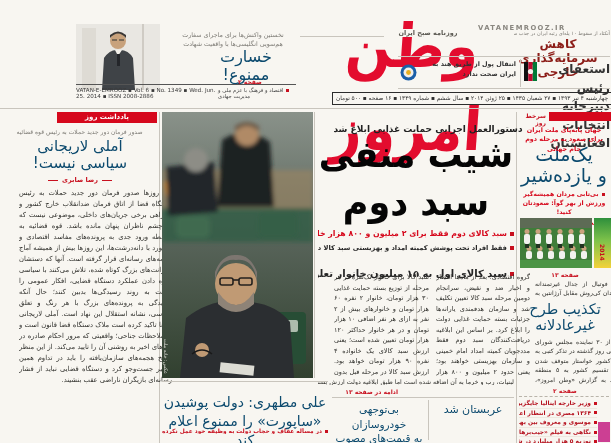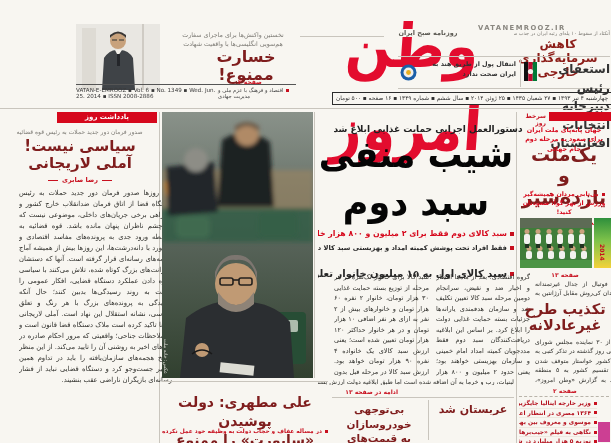--- a/index.html
+++ b/index.html
@@ -8,21 +8,21 @@
     background:#f8f6f1;overflow:hidden;direction:rtl;
     font-family:"DejaVu Sans",sans-serif;color:#222;
   }
   .abs{position:absolute;}
   .ctr{text-align:center;}
   .jst{text-align:justify;margin-left:16px;}
   .ltr{direction:ltr;}
   .hairline{background:#c9c5bd;}
   .pgref{color:#c8101f;font-size:6px;font-weight:bold;}
   .kick{color:#7c7a74;}
-  .headline{color:#7f1d1d;font-weight:bold;line-height:1.12;}
+  .headline{color:#0c4a6e;font-weight:normal;line-height:1.12;}
   .sqm{display:inline-block;width:4px;height:4px;background:#c8101f;vertical-align:middle;margin-left:3px;}
   .bodytxt{line-height:1.62;color:#30302c;overflow:hidden;}
   .nowrap{white-space:nowrap;overflow:hidden;}
   .brief-item{font-size:5.9px;font-weight:bold;color:#b5111e;line-height:8.6px;white-space:nowrap;overflow:hidden;border-bottom:1px solid #eee8df;}
   .vbar{width:1px;}
 </style>
 </head>
 <body>
 
 <div id="page">
@@ -95,22 +95,22 @@
 
   <div class="abs hairline" style="left:0;top:108px;width:611px;height:1px;"></div>
 
   <div class="abs hairline vbar" style="left:159px;top:112px;height:331px;"></div>
   <div class="abs hairline vbar" style="left:314px;top:112px;height:266px;"></div>
   <div class="abs hairline vbar" style="left:516px;top:112px;height:331px;"></div>
 
   <div class="abs ctr" style="left:57px;top:112px;width:100px;height:11px;background:#d6081c;color:#fff;font-size:7px;font-weight:bold;line-height:11px;">یادداشت روز</div>
   <div class="abs ctr kick" style="left:2px;top:128px;width:155px;font-size:6px;">صدور فرمان دور جدید حملات به رئیس قوه قضائیه</div>
   <div class="abs ctr headline" style="left:10px;top:138px;width:140px;font-size:15px;">
+    <div>آملی لاریجانی</div>
     <div>سیاسی نیست!</div>
-    <div>آملی لاریجانی</div>
   </div>
   <div class="abs ctr" style="left:40px;top:176px;width:80px;font-size:6.5px;color:#c8101f;font-weight:bold;">
     <span style="border-top:1px solid #c8101f;display:inline-block;width:10px;vertical-align:middle;margin-left:4px;"></span><span>رضا صابری</span><span style="border-top:1px solid #c8101f;display:inline-block;width:10px;vertical-align:middle;margin-right:4px;"></span>
   </div>
   <div class="abs jst bodytxt" style="left:3px;top:188px;width:153px;height:252px;font-size:6.8px;">این روزها صدور فرمان دور جدید حملات به رئیس دستگاه قضا از اتاق فرمان ضدانقلاب خارج کشور و همراهی برخی جریان‌های داخلی، موضوعی نیست که از چشم ناظران پنهان مانده باشد. قوه قضائیه به واسطه ورود جدی به پرونده‌های مفاسد اقتصادی و برخورد با دانه‌درشت‌ها، این روزها بیش از همیشه آماج هجمه‌های رسانه‌ای قرار گرفته است. آنها که دستشان از رانت‌های بزرگ کوتاه شده، تلاش می‌کنند با سیاسی جلوه دادن عملکرد دستگاه قضایی، افکار عمومی را نسبت به روند رسیدگی‌ها بدبین کنند؛ حال آنکه رسیدگی به پرونده‌های بزرگ با هر رنگ و تعلق سیاسی، نشانه استقلال این نهاد است. آملی لاریجانی بارها تاکید کرده است ملاک دستگاه قضا قانون است و نه ملاحظات جناحی؛ واقعیتی که مرور احکام صادره در ماه‌های اخیر به روشنی آن را تایید می‌کند. از این منظر پاسخ هجمه‌های سازمان‌یافته را باید در تداوم همین مسیر جست‌وجو کرد و دستگاه قضایی نباید از فشار رسانه‌ای بازیگران ناراضی عقب بنشیند.</div>
 
   <div class="abs" style="left:162px;top:112px;width:151px;height:266px;">
     <svg width="151" height="266" viewBox="0 0 151 266">
       <defs>
         <linearGradient id="pbg" x1="0" y1="0" x2="0" y2="1">

